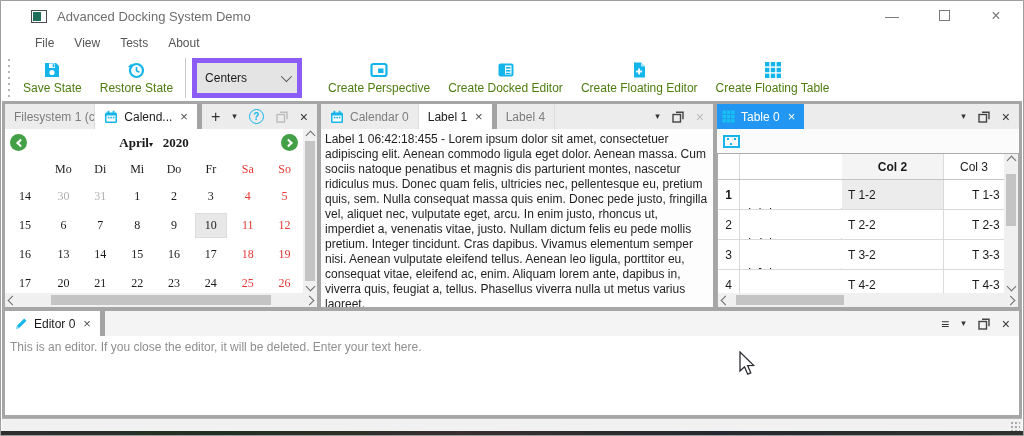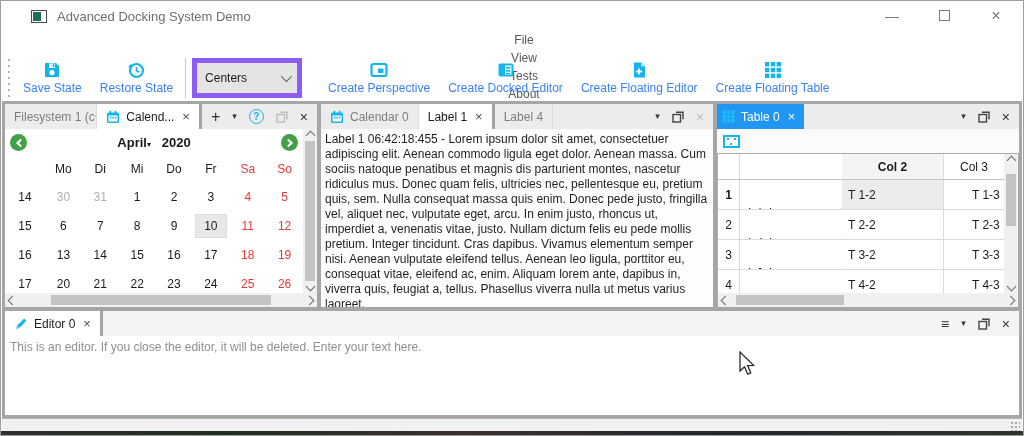--- a/index.html
+++ b/index.html
@@ -10,63 +10,63 @@
   
   .titlebar { height:30px; display:flex; align-items:center; padding-left:30px; background:#fff; }
   .app-icon { width:16px; height:13px; border:1px solid #4a4a4a; background:#fff; position:relative; margin-right:10px; }
   .app-icon:before { content:""; position:absolute; left:1px; top:1px; width:8px; height:9px; background:#1d6f5c; }
   .title-text { color:#6e6e6e; font-size:13px; }
   .win-controls { margin-left:auto; display:flex; align-items:center; gap:34px; padding-right:18px; color:#7a7a7a; font-size:14px; }
   .win-btn { width:18px; text-align:center; cursor:default; }
   .win-max { display:inline-block; width:11px; height:11px; border:1px solid #7a7a7a; }
 
   
-  .menubar { height:23px; display:flex; align-items:center; padding-left:24px; background:#fff; color:#555;flex-direction:column; }
+  .menubar { height:23px; display:flex; align-items:center; padding-left:24px; background:#fff; color:#555; }
   .menu-item { padding:2px 10px; }
 
   
   .toolbar { height:47px; display:flex; align-items:center; background:#fff; padding-left:2px; }
   .tb-handle { width:7px; height:38px; margin:0 2px;
     background-image:radial-gradient(circle,#b5b5b5 1.2px,transparent 1.4px);
     background-size:4px 6px; background-repeat:repeat-y; background-position:center; }
   .tb-btn { display:flex; flex-direction:column; align-items:center; justify-content:center; gap:2px; padding:2px 9px; height:44px; }
   .tb-btn svg { display:block; }
-  .tb-label { white-space:nowrap; color:#3b82f6; }
+  .tb-label { white-space:nowrap; color:#4d7c0f; }
   .tb-sep { width:1px; height:40px; background:#c9c9c9; margin:0 3px; }
   .combo { width:110px; height:40px; background:#e4e4e4; border:5px solid #8b5cf6; display:flex; align-items:center; padding:0 8px; margin:0 3px; }
   .combo-chevron { margin-left:auto; width:8px; height:8px; border-right:1.6px solid #555; border-bottom:1.6px solid #555; transform:rotate(45deg) translateY(-2px); }
 
   
   .dock-root { position:absolute; top:100px; left:1px; right:1px; height:317px; background:#a6a6a6; padding:3px; display:flex; flex-direction:column; gap:4px; }
   .dock-row { display:flex; gap:4px; flex:1; min-height:0; }
   .dock { background:#fff; display:flex; flex-direction:column; min-width:0; overflow:hidden; }
   .dock-left { width:312px; }
   .dock-center { flex:1; }
   .dock-right { width:302px; }
   .dock-editor { height:104px; }
 
   
   .tabbar { height:25px; background:#ececec; display:flex; align-items:stretch; flex:none; font-size:12px; }
   .tab { display:flex; align-items:center; gap:6px; padding:0 9px; color:#7d7d7d; border-right:1px solid #dcdcdc; white-space:nowrap; }
-  .tab.active { background:#fff; color:#1a1a1a; border-right:3px solid #a3a3a3; }
+  .tab.active { background:#fff; color:#1a1a1a; border-right:5px solid #a3a3a3; }
   .tab.active-blue { background:#2196f3; color:#fff; border-right:none; }
   .tab-close { font-size:13px; color:#4d4d4d; line-height:1; padding-left:2px; }
   .active-blue .tab-close { color:#fff; }
   .tabbar-spacer { flex:1; }
   .tabbar-btns { display:flex; align-items:center; gap:12px; padding:0 9px; color:#333; }
   .tbb { line-height:1; display:flex; align-items:center; }
   .tbb.plus { font-size:16px; font-weight:400; }
   .tbb.chev { font-size:9px; }
   .tbb.close { font-size:14px; }
   .tbb.disabled { color:#bdbdbd; }
   .help-circle { width:15px; height:15px; border:1.5px solid #13b5ea; border-radius:50%; color:#13b5ea; font-size:10px; font-weight:bold; display:flex; align-items:center; justify-content:center; }
   .hamburger { font-size:14px; }
 
   
-  .cal-wrap { position:relative; flex:1; min-height:0; overflow:hidden; background:#fff; }
+  .cal-wrap { position:relative; flex:1; min-height:0; overflow:hidden; background:#fff;font-family:Liberation Serif, serif; }
   .cal-body { position:absolute; left:0; top:0; right:14px; bottom:14px; overflow:hidden; }
   .cal-nav { height:27px; display:flex; align-items:center; padding:0 5px; }
   .nav-circle { width:17px; height:17px; border-radius:50%; background:#43a047; display:flex; align-items:center; justify-content:center; flex:none; }
   .nav-circle .chv { width:6px; height:6px; border-left:2px solid #fff; border-bottom:2px solid #fff; transform:rotate(45deg) translate(1px,-1px); }
   .nav-circle .chv.right { transform:rotate(-135deg) translate(1px,-1px); }
   .cal-title { flex:1; text-align:center; font-weight:bold; font-size:13px; }
   .cal-title .mini-chev { font-size:8px; font-weight:normal; }
   .cal-row { display:flex; height:29px; align-items:center; }
   .cal-headrow { height:26px; }
   .cal-wk { width:40px; text-align:center; flex:none; }

